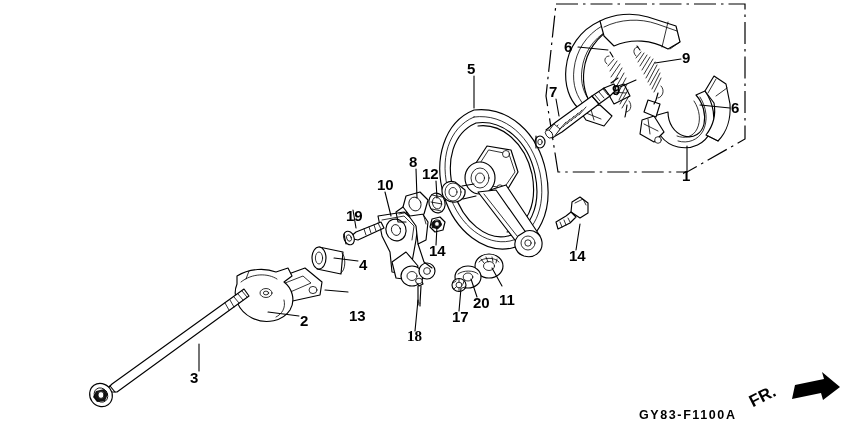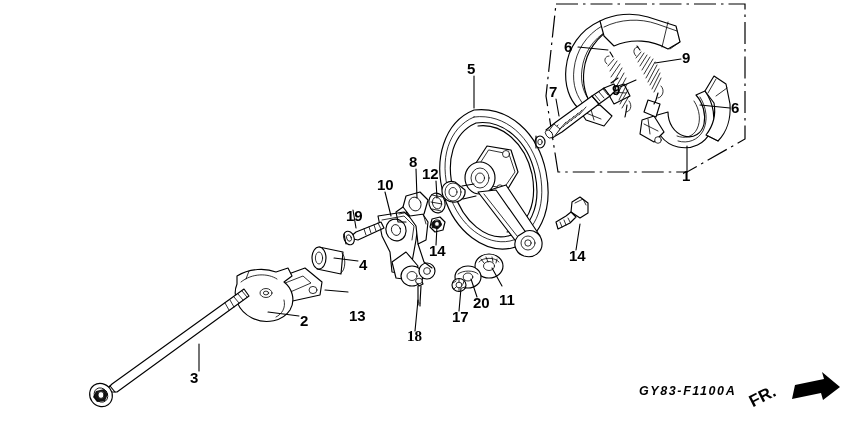--- a/index.html
+++ b/index.html
@@ -303,16 +303,16 @@
       <div class="lbl" style="left: 422px; top: 166px;">12</div>
       <div class="lbl" style="left: 349px; top: 288px; margin-top: 20px;">13</div>
       <div class="lbl" style="left: 429px; top: 243px;">14</div>
       <div class="lbl" style="left: 473px; top: 295px;">20</div>
       <div class="lbl" style="left: 569px; top: 248px;">14</div>
       <div class="lbl" style="left: 452px; top: 309px;">17</div>
       <div class="lbl" style="left: 407px; top: 329px; font-family: Liberation Serif, serif;">18</div>
       <div class="lbl" style="left: 346px; top: 181px; margin-top: 27px;">19</div>
     </div>
 
-  <div class="partno" style="left:639px;top:384px;font-style:italic;">GY83-F1100A</div>
+  <div class="partno" style="left:639px;top:408px;">GY83-F1100A</div>
 
   <div class="frtxt" style="left:755px;top:392px;">FR.</div>
 </div>
 
 </body></html>

